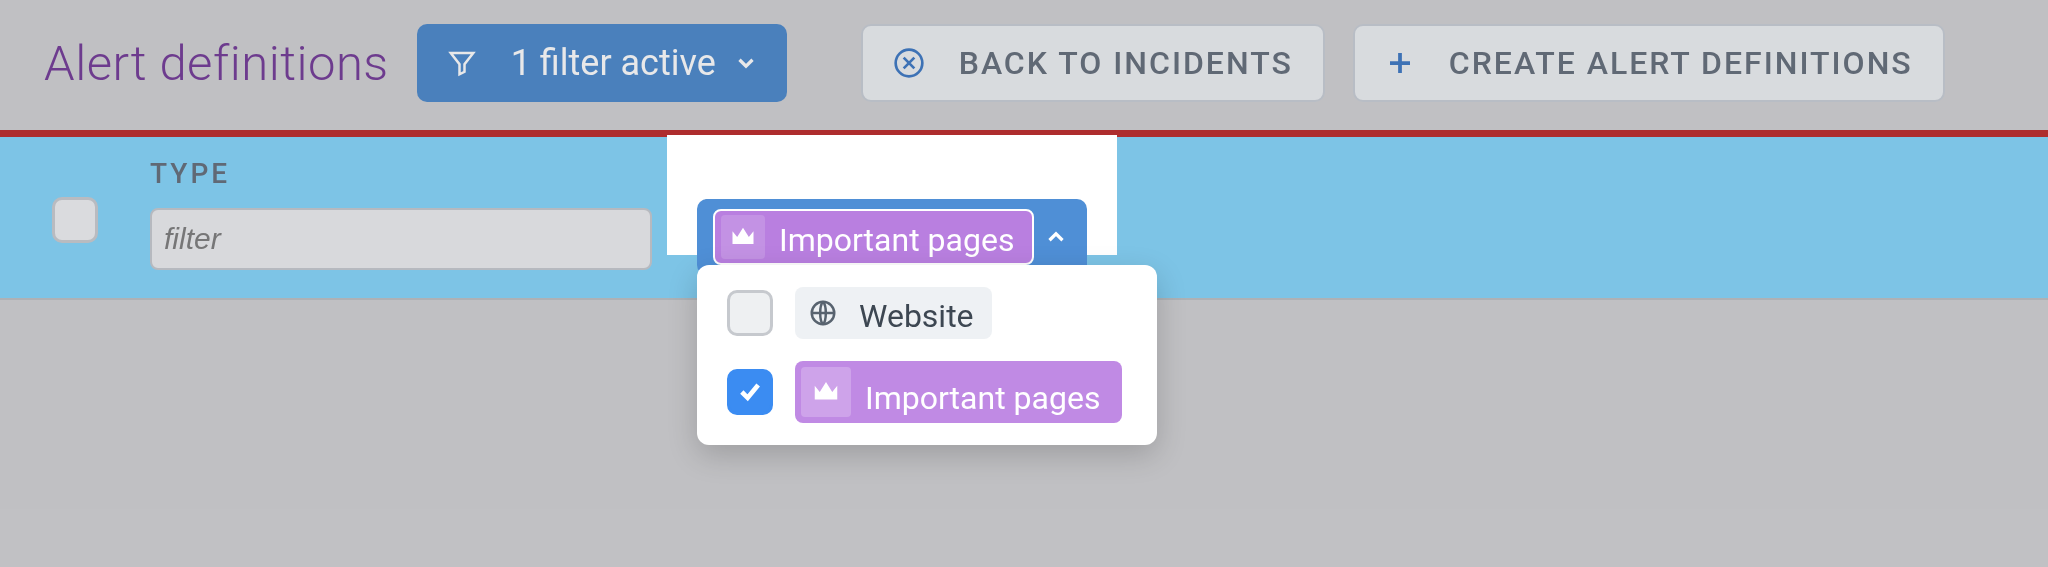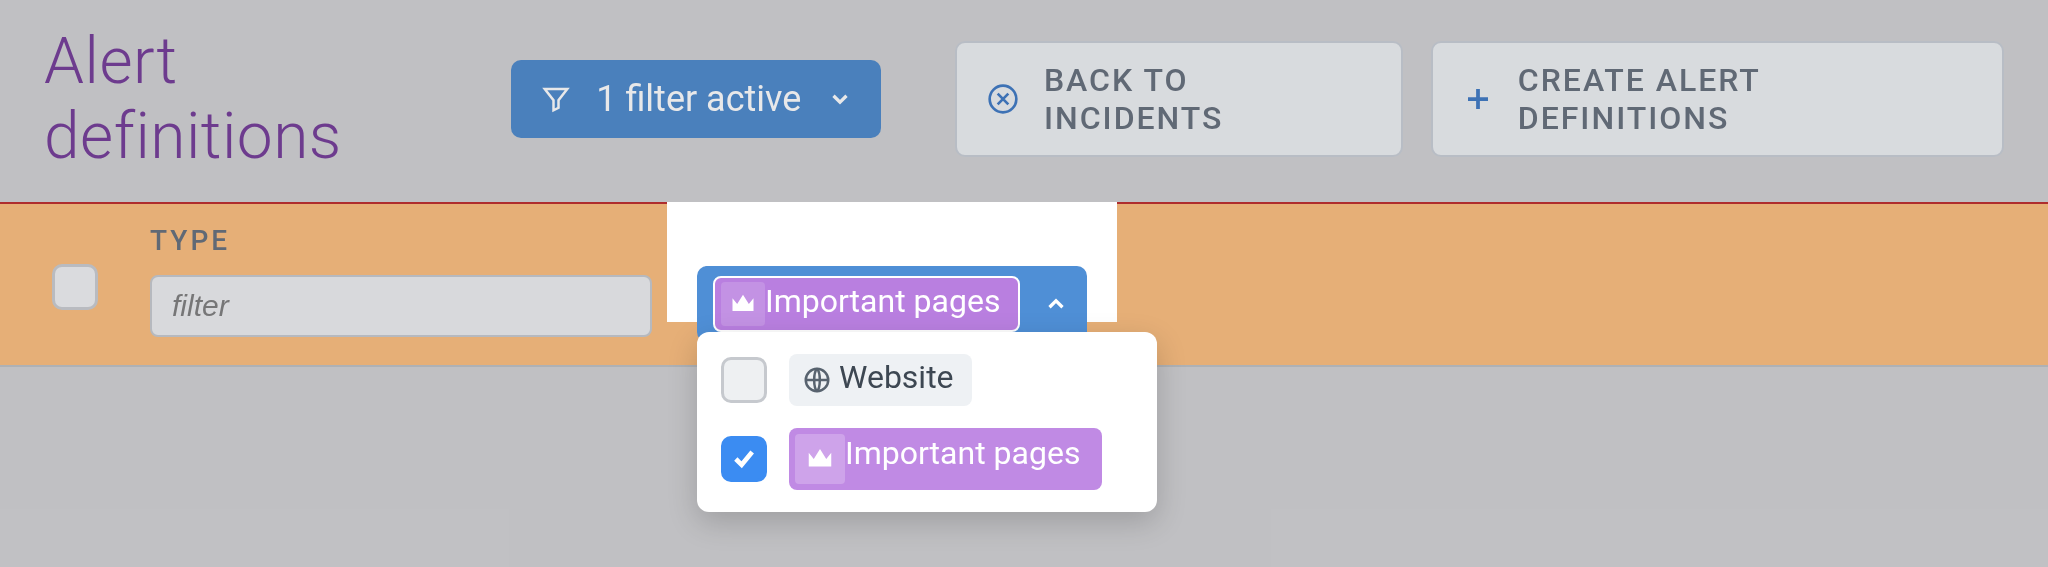--- a/index.html
+++ b/index.html
@@ -2,58 +2,58 @@
 <html><head>
 <meta charset="utf-8">
 <style>
   * { box-sizing: border-box; margin: 0; padding: 0; }
   html, body { width: 2048px; height: 567px; font-family: -apple-system, "Segoe UI", Roboto, Arial, sans-serif; background: #cfcfd1; overflow: hidden; }
 
   .dimmer { position: absolute; inset: 0; background: rgba(130,130,135,0.18); pointer-events: none; z-index: 5; }
 
   
   .topbar { display: flex; align-items: center; gap: 28px; padding: 24px 44px 28px 44px; }
-  .page-title { font-size: 64px; font-weight: 300; color: #6a2d91; letter-spacing: 0.5px; }
-  .btn { display: inline-flex; align-items: center; gap: 25px; border-radius: 10px; font-size: 32px; padding: 18px 30px; cursor: pointer; user-select: none; }
+  .page-title { font-size: 49px; font-weight: 300; color: #6a2d91; letter-spacing: 0.5px; }
+  .btn { display: inline-flex; align-items: center; gap: 34px; border-radius: 10px; font-size: 32px; padding: 18px 30px; cursor: pointer; user-select: none; }
   .btn-filter { background: #3f81c9; color: #ffffff; min-width: 370px; justify-content: flex-start; position: relative; padding-right: 60px; font-weight: 400; font-size: 36px; }
   .btn-filter .chev { position: absolute; right: 28px; }
   .btn-secondary { background: #eceff2; color: #5a6472; border: 2px solid #c5cbd3; text-transform: uppercase; letter-spacing: 2px; font-weight: 500; }
   .btn-secondary .plus { color: #2f6fc0; font-weight: 600; }
   .btn-secondary .x-icon { color: #2f6fc0; }
   .spacer { width: 18px; }
 
   
-  .thead { display: flex; align-items: flex-start; border-top: 2px solid #b91c1c; border-bottom: 2px solid #b9bcc0; background: #fdba74; padding: 20px 0 28px 0; position: relative; }
+  .thead { display: flex; align-items: flex-start; border-top: 7px solid #b91c1c; border-bottom: 2px solid #b9bcc0; background: #7dd3fc; padding: 20px 0 28px 0; position: relative; }
   .th-check { width: 150px; display:flex; justify-content:center; padding-top:40px; }
   .th-col { display:flex; flex-direction:column; gap:18px; padding: 0 28px 0 0; }
   .th-label { font-size: 28px; letter-spacing: 3px; color: #5a6472; text-transform: uppercase; font-weight: 500; }
   .th-type { width: 530px; }
   .th-scope { width: 460px; }
   .th-sens { flex: 1; padding-left: 40px; }
 
   .checkbox { width: 46px; height: 46px; border: 3px solid #c6c9ce; border-radius: 10px; background: #eef0f2; }
   .checkbox.checked { background: #3b8cf2; border-color: #3b8cf2; display:flex; align-items:center; justify-content:center; }
-  .filter-input { width: 100%; height: 62px; border: 2px solid #c2c6cc; border-radius: 8px; background: #ecedef; padding: 0 20px; font-size: 30px; font-style: italic; color: #7b828d; }
+  .filter-input { width: 100%; height: 62px; border: 2px solid #c2c6cc; border-radius: 8px; background: #ecedef; padding: 0 12px; font-size: 30px; font-style: italic; color: #7b828d; }
   .scope-head { position:absolute; left:667px; top:-2px; width:450px; height:120px; background:#ffffff; z-index:9; border-radius: 0; }
   .scope-head-inner { position:absolute; left:700px; top:16px; z-index:11;margin-top:40px; }
   .scope-head-inner .th-label { color:#556070; }
 
   .scope-select { margin: 0 30px 0 30px; background: #4f8fd6; border-radius: 10px; display:flex; align-items:center; padding: 10px 16px; position: relative; }
   .scope-select-wrap { position:absolute; left:697px; top:62px; width:390px; z-index:12; }
   .scope-select .chev { position:absolute; right:18px; }
 
-  .tag { display:inline-flex; align-items:flex-start; border-radius: 8px; padding: 4px 18px 4px 6px; font-size: 32px; color:#fff; }
+  .tag { display:inline-flex; align-items:flex-end; gap:14px; border-radius: 8px; padding: 4px 18px 4px 6px; font-size: 32px; color:#fff; }
   .tag.important { background: #b97fe0; border: 2px solid #ffffff; }
   .tag.important .icon-wrap { background: rgba(255,255,255,0.15); width:44px; height:44px; display:flex; align-items:center; justify-content:center; border-radius:4px; }
   .tag.website { background: #eef1f4; color:#3d4752; }
   .tag.website .icon-wrap { width:44px; height:44px; display:flex; align-items:center; justify-content:center; color:#58636f; }
   .tag.important-lg { background: #c08ae4; color:#fff; }
   .tag.important-lg .icon-wrap { background: rgba(255,255,255,0.22); width:50px; height:50px; display:flex; align-items:center; justify-content:center; border-radius:4px; }
 
-  .options { position:absolute; left:697px; top:128px; width:460px; background:#ffffff; border-radius:12px; box-shadow: 0 10px 30px rgba(0,0,0,0.18); padding: 22px 24px; z-index:12; display:flex; flex-direction:column; gap:22px; }
+  .options { position:absolute; left:697px; top:128px; width:460px; background:#ffffff; border-radius:12px; box-shadow: 0 10px 30px rgba(0,0,0,0.18); padding: 22px 30px; z-index:12; display:flex; flex-direction:column; gap:22px; }
   .opt-row { display:flex; align-items:center; gap:22px; }
 
   svg { display:block; }
 </style>
 </head>
 <body>
 
 <div class="topbar">
   <div class="page-title">Alert definitions</div>
 

